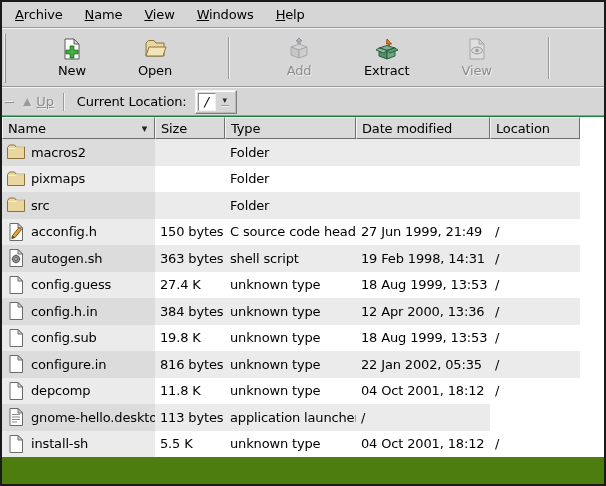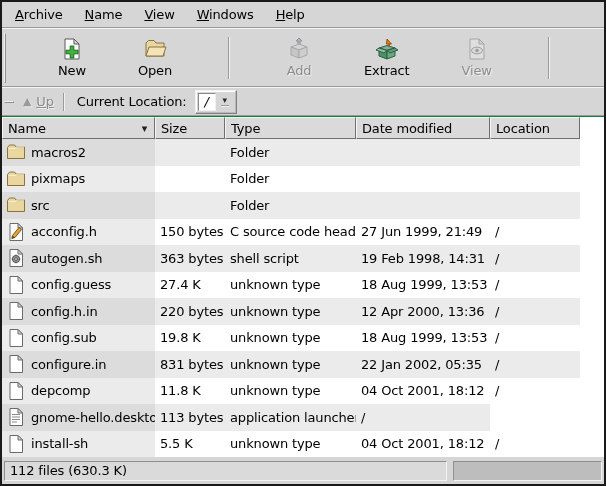--- a/index.html
+++ b/index.html
@@ -306,21 +306,21 @@
   <div class="row stripe">
     <div class="cell cell-name">
       <span class="file-icon">
                 <svg width="20" height="20" viewBox="0 0 20 20">
                   <path d="M4 1.5 h8 l4.5 4.5 v12.5 H4 z" fill="#ffffff" stroke="#6a6a6a"></path>
                   <path d="M12 1.5 l4.5 4.5 H12 z" fill="#d8d8d8" stroke="#6a6a6a"></path>
                 </svg>
               </span>
       <span class="name-label">config.h.in</span>
     </div>
-    <div class="cell cell-size">220 bytes</div>
+    <div class="cell cell-size">384 bytes</div>
     <div class="cell cell-type">unknown type</div>
     <div class="cell cell-date">12 Apr 2000, 13:36</div>
     <div class="cell cell-location">/</div>
   </div>
 
   <div class="row">
     <div class="cell cell-name">
       <span class="file-icon">
                 <svg width="20" height="20" viewBox="0 0 20 20">
                   <path d="M4 1.5 h8 l4.5 4.5 v12.5 H4 z" fill="#ffffff" stroke="#6a6a6a"></path>
@@ -338,21 +338,21 @@
   <div class="row stripe">
     <div class="cell cell-name">
       <span class="file-icon">
                 <svg width="20" height="20" viewBox="0 0 20 20">
                   <path d="M4 1.5 h8 l4.5 4.5 v12.5 H4 z" fill="#ffffff" stroke="#6a6a6a"></path>
                   <path d="M12 1.5 l4.5 4.5 H12 z" fill="#d8d8d8" stroke="#6a6a6a"></path>
                 </svg>
               </span>
       <span class="name-label">configure.in</span>
     </div>
-    <div class="cell cell-size">831 bytes</div>
+    <div class="cell cell-size">816 bytes</div>
     <div class="cell cell-type">unknown type</div>
     <div class="cell cell-date">22 Jan 2002, 05:35</div>
     <div class="cell cell-location">/</div>
   </div>
 
   <div class="row">
     <div class="cell cell-name">
       <span class="file-icon">
                 <svg width="20" height="20" viewBox="0 0 20 20">
                   <path d="M4 1.5 h8 l4.5 4.5 v12.5 H4 z" fill="#ffffff" stroke="#6a6a6a"></path>
@@ -409,20 +409,14 @@
         <div class="sb-thumb">
             <div class="sb-grip"></div>
           </div>
       </div>
       <div class="sb-btn">
           <span>▼</span>
         </div>
     </div>
   </div>
 
-  <div class="statusbar">
-    <div class="status-box status-main">
-      <span>112 files (630.3 K)</span>
-    </div>
-    <div class="status-box status-progress"></div>
-  </div>
 
 </div>
 
 </body></html>

